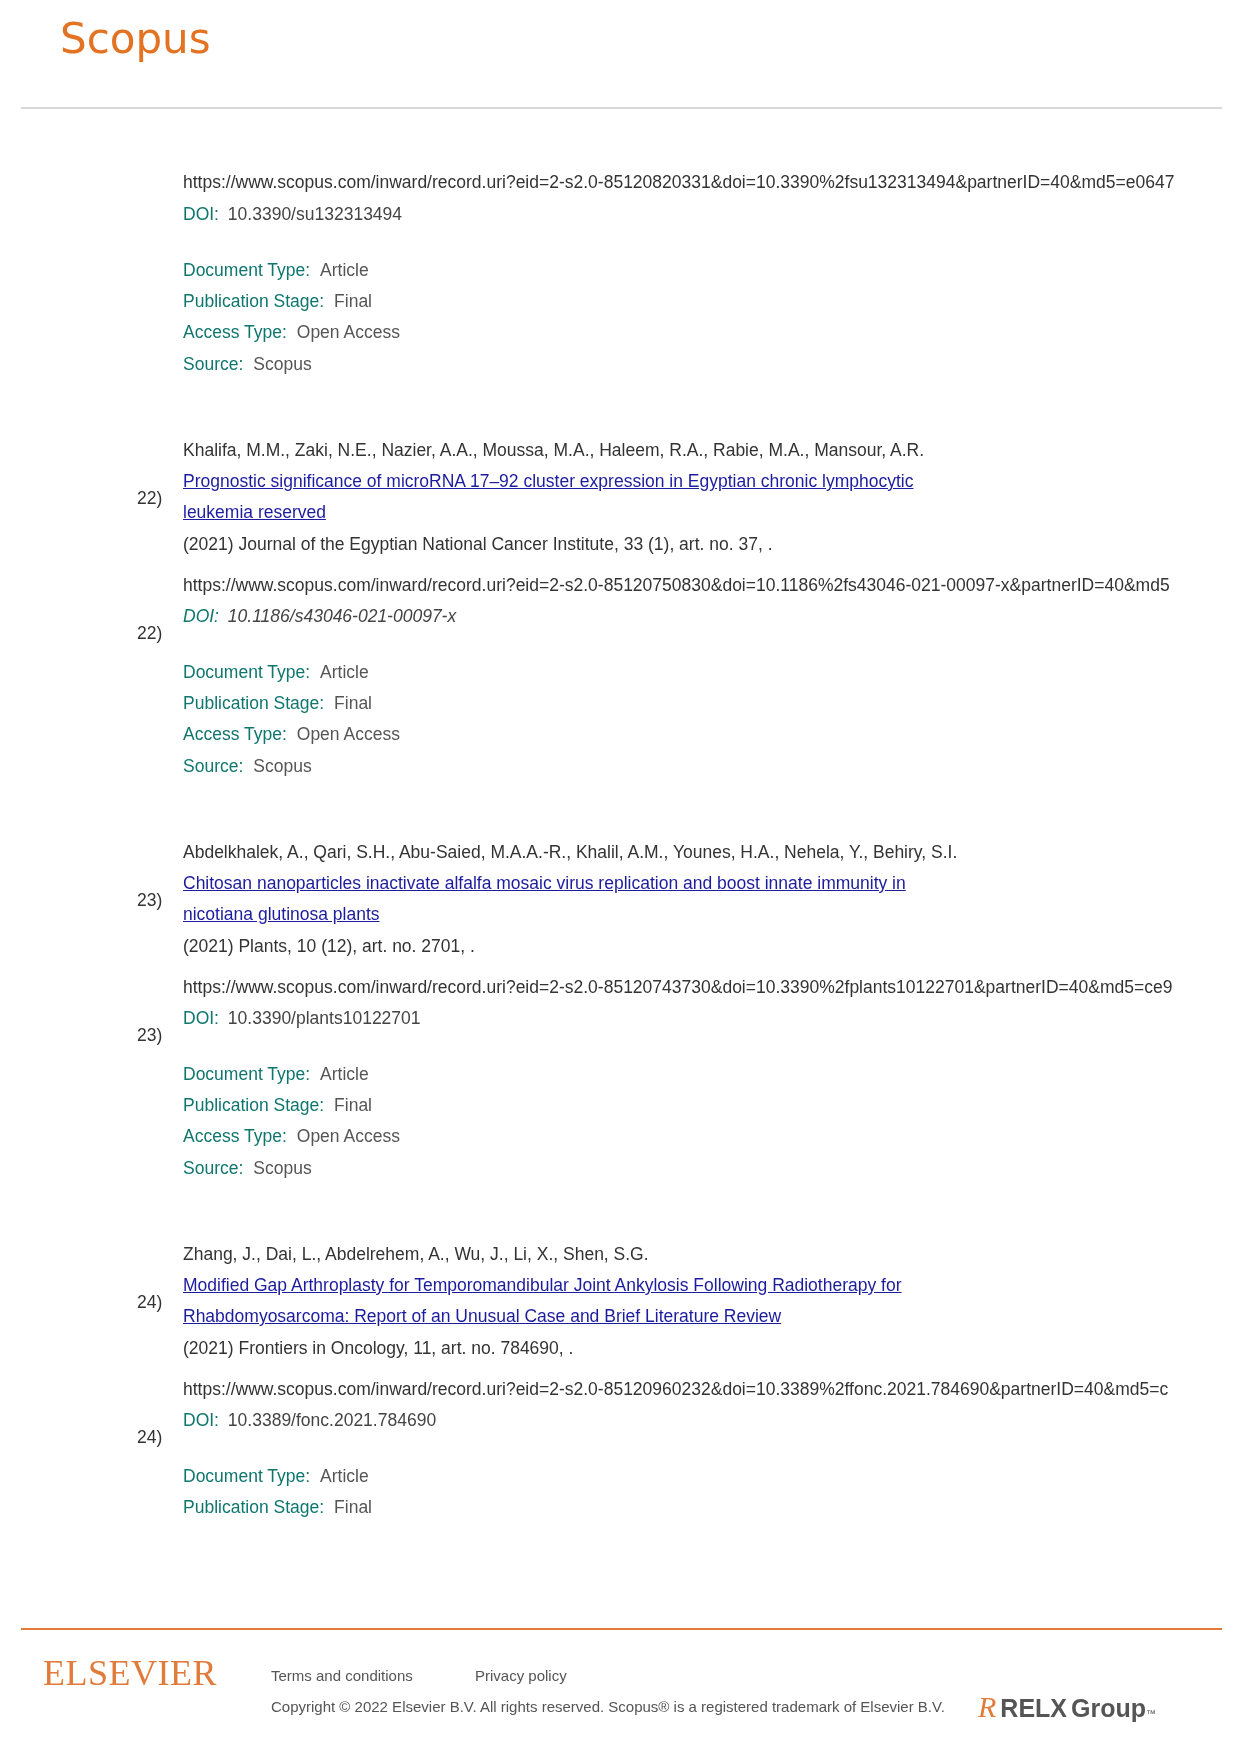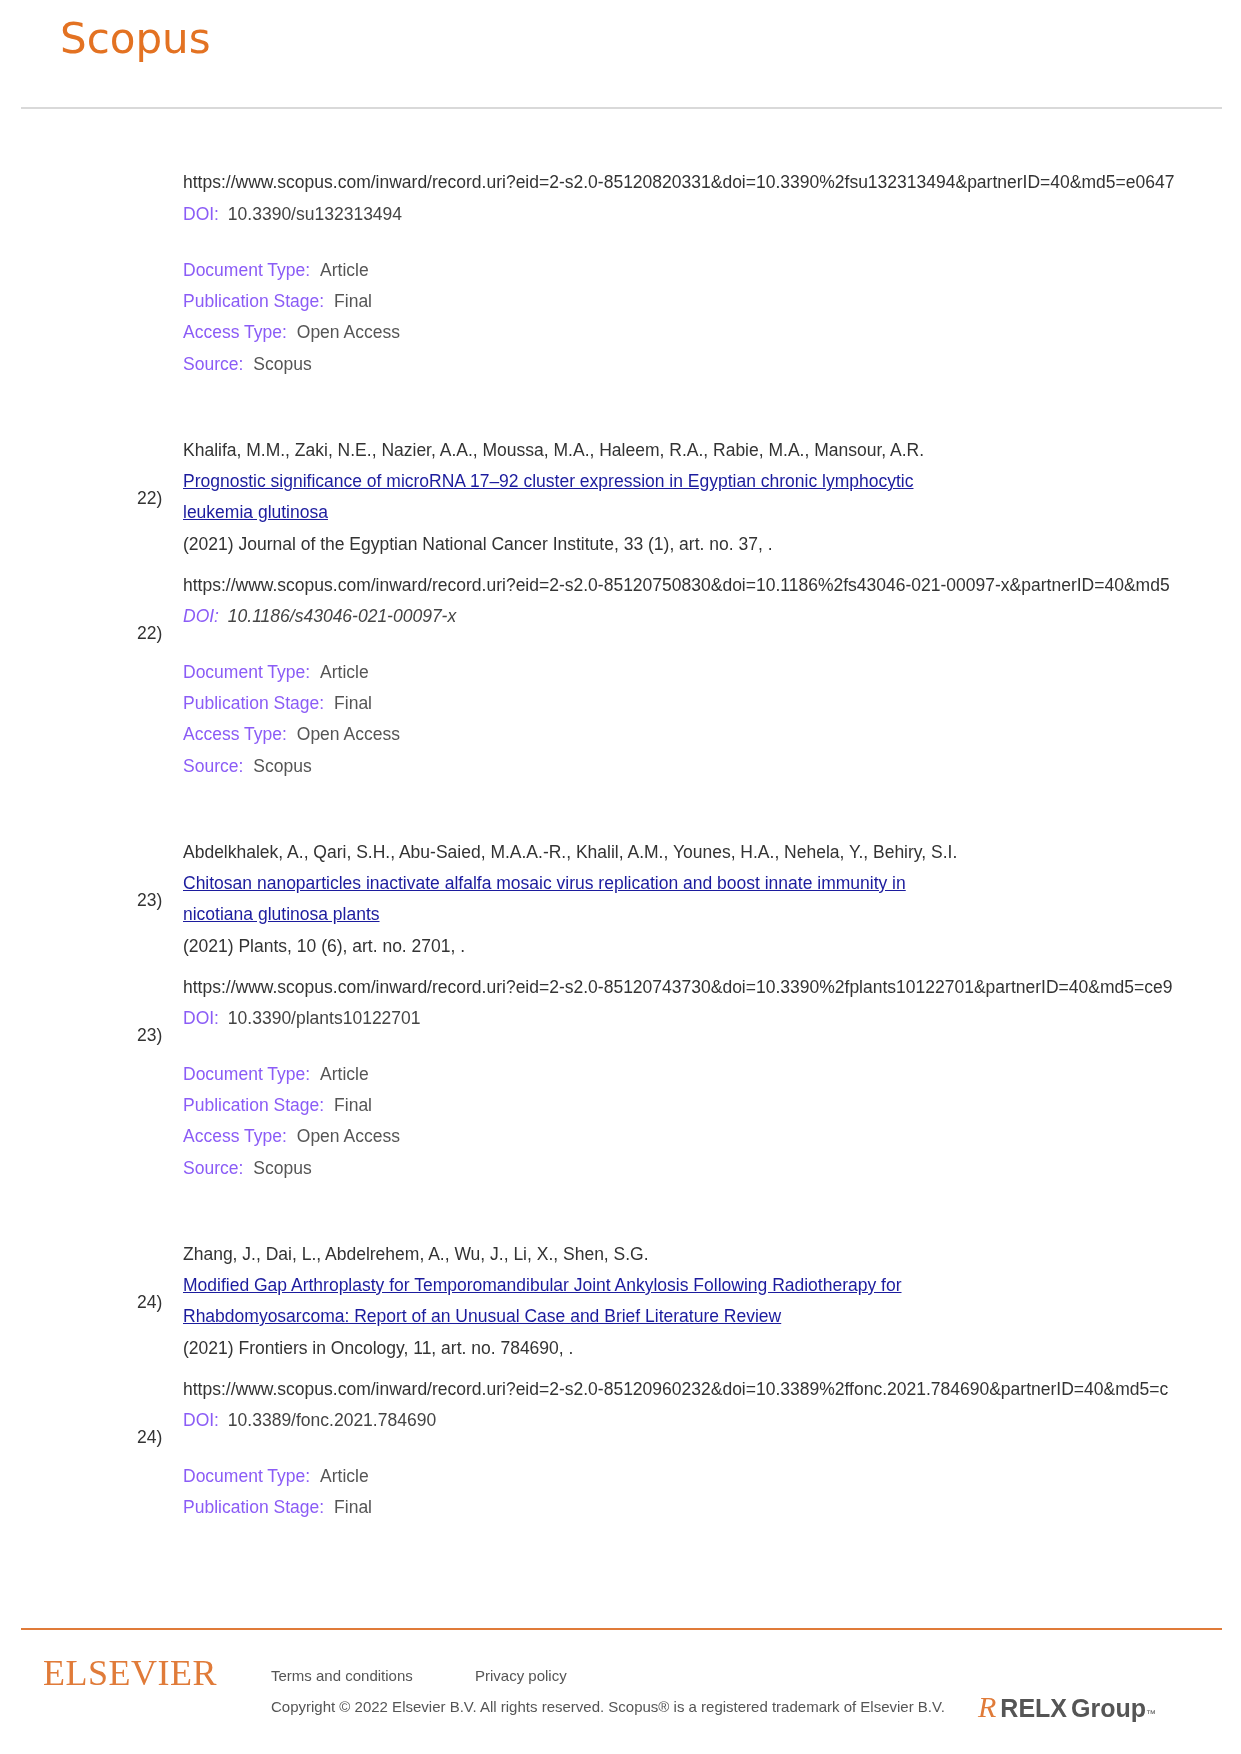--- a/index.html
+++ b/index.html
@@ -20,21 +20,21 @@
       position: absolute; left: 0; top: 0; width: 1241px;
     }
     .line {
       position: absolute; left: 183px; font-size: 17.5px; white-space: nowrap;
       color: #333; line-height: 22px;
     }
     .num {
       position: absolute; left: 137px; font-size: 17.5px; color: #333; line-height: 22px; margin-top: 48px;
     }
     .title-link { color: #1a0dab; color: #1c1c9e; text-decoration: underline; }
-    .meta-label { color: #8b5cf6; }
+    .meta-label { color: #0f766e; }
     .meta-value { color: #555; margin-left: 10px; }
     .footer-rule {
       position: absolute; left: 21px; top: 1628px; width: 1201px; height: 2px;
       background: #e07b39;
     }
     .elsevier {
       position: absolute; left: 43px; top: 1652px;
       font-family: "Liberation Serif", serif; font-size: 36px; color: #e07b39;
       letter-spacing: 0.5px;
     }
@@ -75,21 +75,21 @@
   <div class="line" style="top:321px;">
     <span class="meta-label">Access Type:</span><span class="meta-value">Open Access</span>
   </div>
   <div class="line" style="top:353px;">
     <span class="meta-label">Source:</span><span class="meta-value">Scopus</span>
   </div>
 
   <div class="num" style="top:439px;">22)</div>
   <div class="line" style="top:439px;">Khalifa, M.M., Zaki, N.E., Nazier, A.A., Moussa, M.A., Haleem, R.A., Rabie, M.A., Mansour, A.R.</div>
   <div class="line title-link" style="top:470px;">Prognostic significance of microRNA 17–92 cluster expression in Egyptian chronic lymphocytic</div>
-  <div class="line title-link" style="top:501px;">leukemia glutinosa</div>
+  <div class="line title-link" style="top:501px;">leukemia reserved</div>
   <div class="line" style="top:533px;">(2021) Journal of the Egyptian National Cancer Institute, 33 (1), art. no. 37, .</div>
   <div class="num" style="top:574px;">22)</div>
   <div class="line" style="top:574px;">https://www.scopus.com/inward/record.uri?eid=2-s2.0-85120750830&amp;doi=10.1186%2fs43046-021-00097-x&amp;partnerID=40&amp;md5</div>
   <div class="line" style="top:605px;font-style:italic;">
     <span class="meta-label">DOI:</span>
     <span style="color:#444;margin-left:4px;">10.1186/s43046-021-00097-x</span>
   </div>
   <div class="line" style="top:661px;">
     <span class="meta-label">Document Type:</span><span class="meta-value">Article</span>
   </div>
@@ -100,21 +100,21 @@
     <span class="meta-label">Access Type:</span><span class="meta-value">Open Access</span>
   </div>
   <div class="line" style="top:755px;">
     <span class="meta-label">Source:</span><span class="meta-value">Scopus</span>
   </div>
 
   <div class="num" style="top:841px;">23)</div>
   <div class="line" style="top:841px;">Abdelkhalek, A., Qari, S.H., Abu-Saied, M.A.A.-R., Khalil, A.M., Younes, H.A., Nehela, Y., Behiry, S.I.</div>
   <div class="line title-link" style="top:872px;">Chitosan nanoparticles inactivate alfalfa mosaic virus replication and boost innate immunity in</div>
   <div class="line title-link" style="top:903px;">nicotiana glutinosa plants</div>
-  <div class="line" style="top:935px;">(2021) Plants, 10 (6), art. no. 2701, .</div>
+  <div class="line" style="top:935px;">(2021) Plants, 10 (12), art. no. 2701, .</div>
   <div class="num" style="top:976px;">23)</div>
   <div class="line" style="top:976px;">https://www.scopus.com/inward/record.uri?eid=2-s2.0-85120743730&amp;doi=10.3390%2fplants10122701&amp;partnerID=40&amp;md5=ce9</div>
   <div class="line" style="top:1007px;">
     <span class="meta-label">DOI:</span>
     <span style="color:#444;margin-left:4px;">10.3390/plants10122701</span>
   </div>
   <div class="line" style="top:1063px;">
     <span class="meta-label">Document Type:</span><span class="meta-value">Article</span>
   </div>
   <div class="line" style="top:1094px;">

